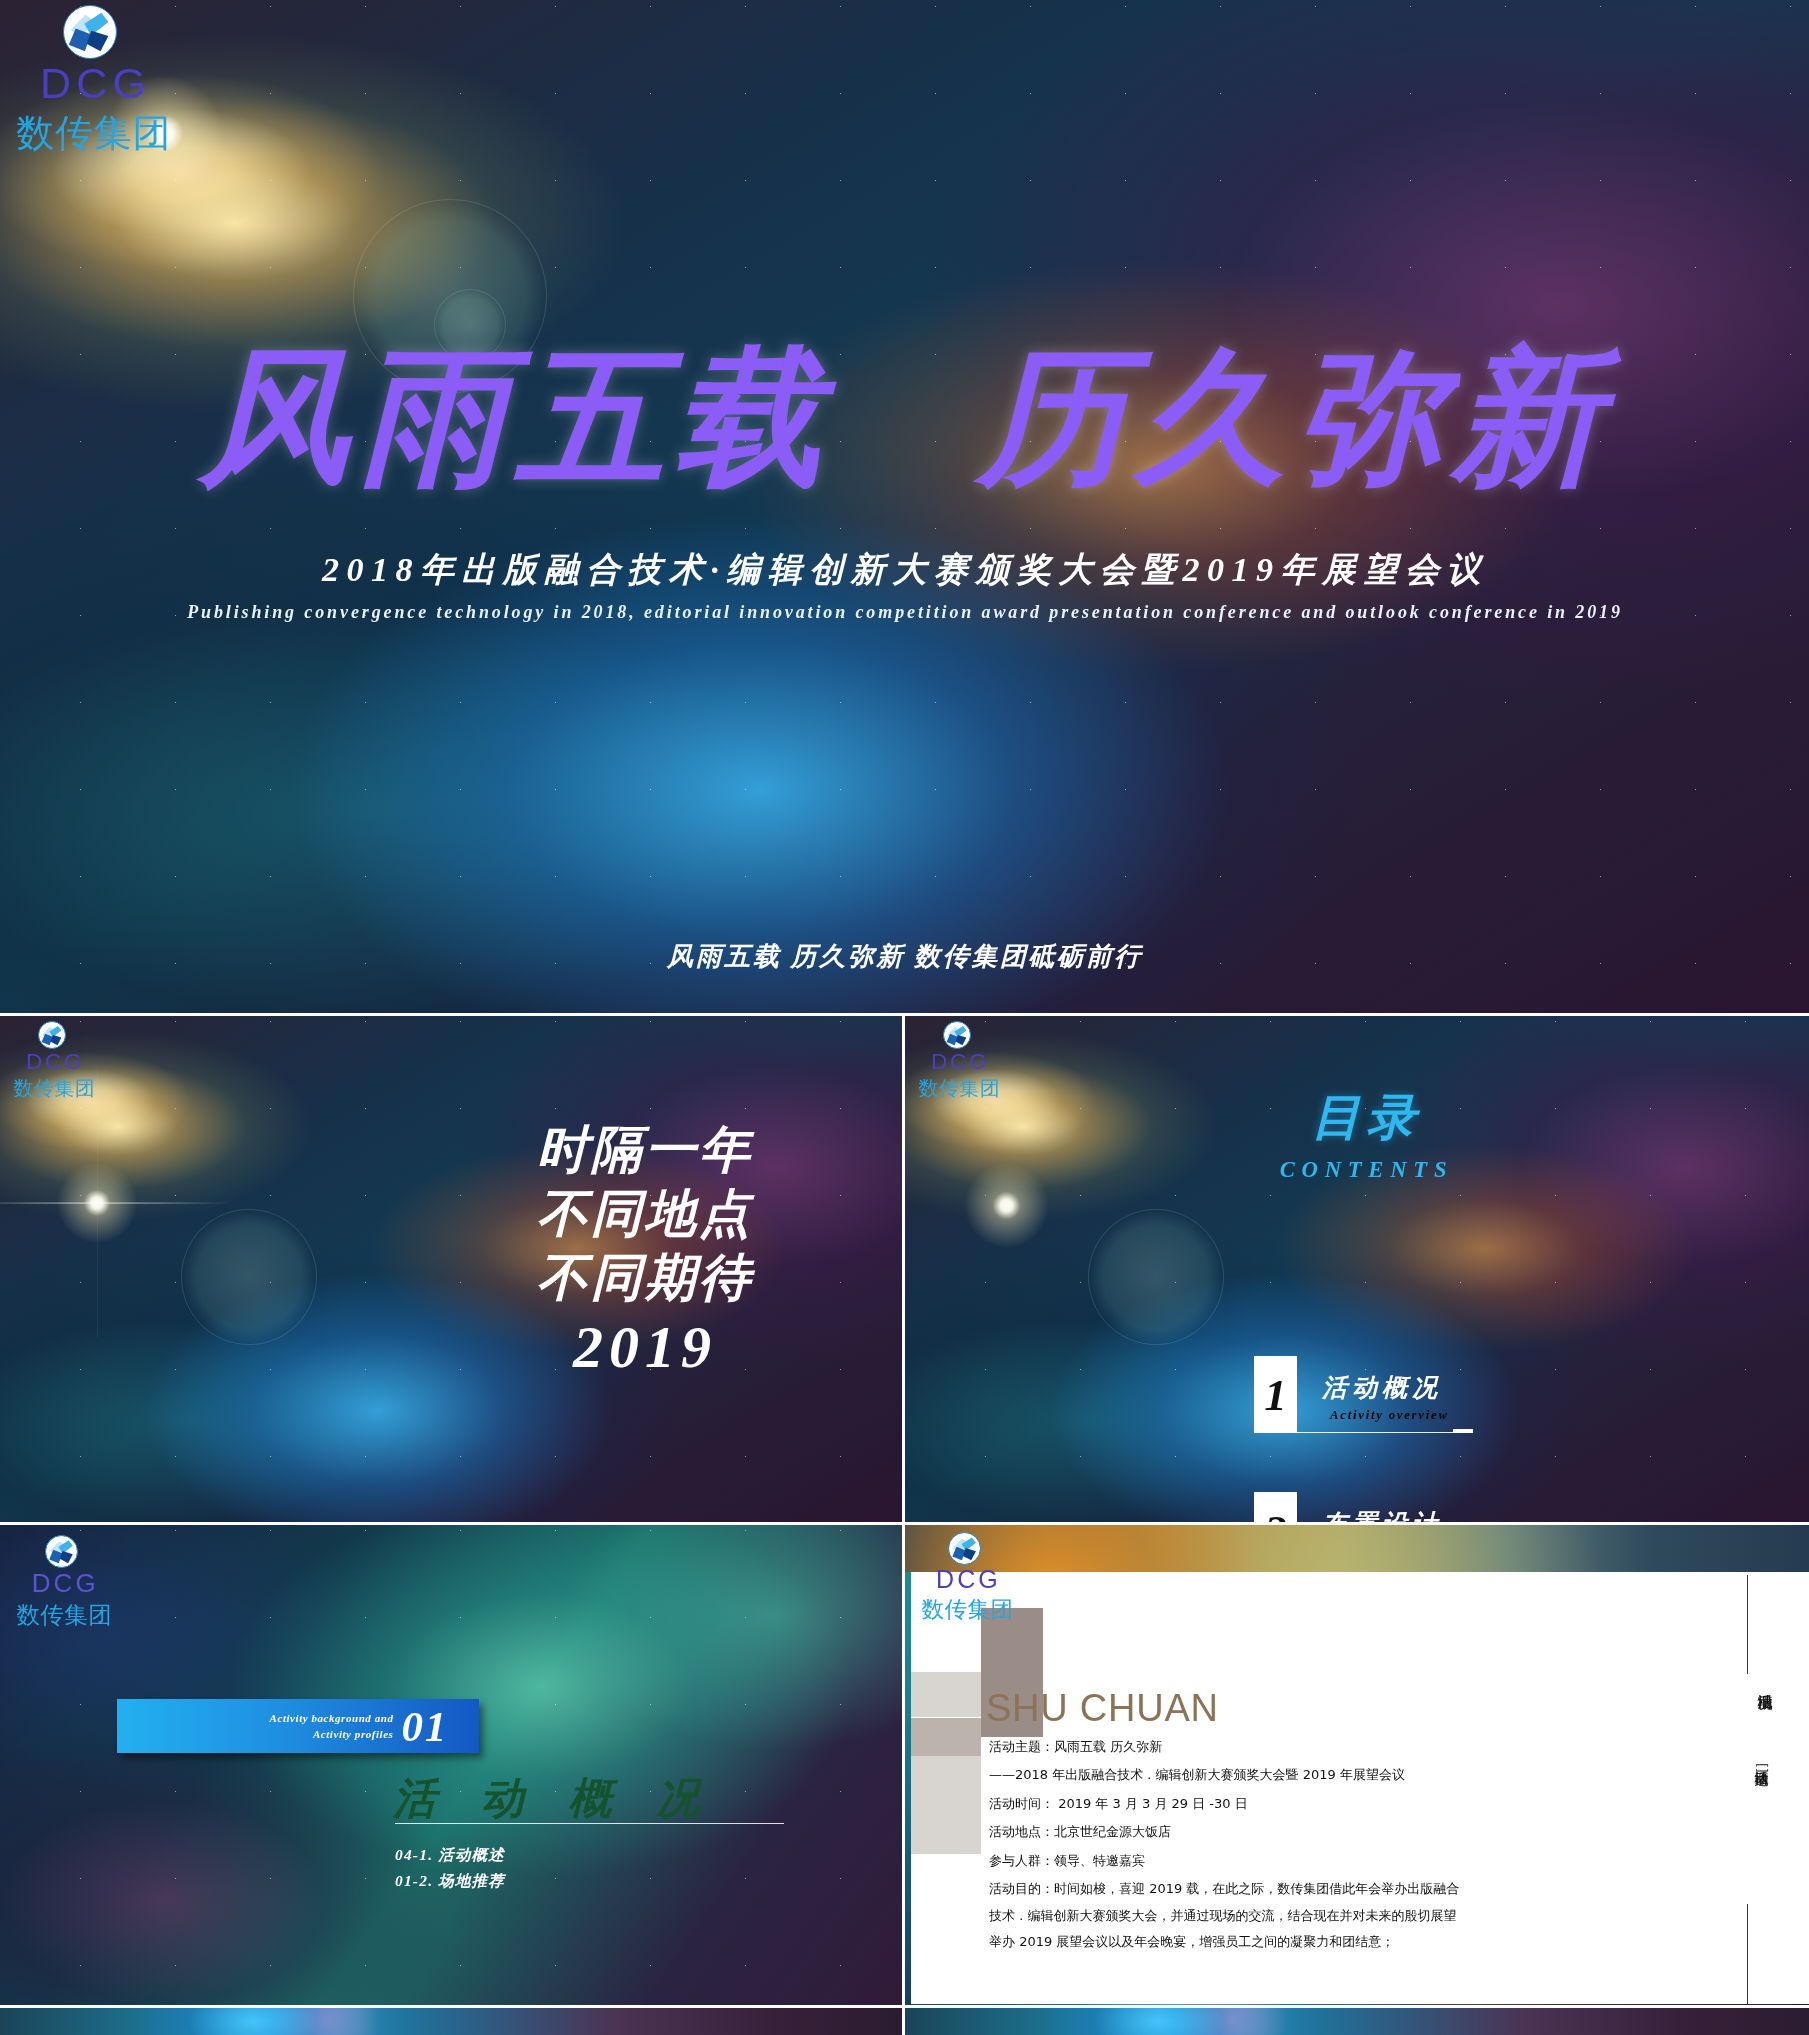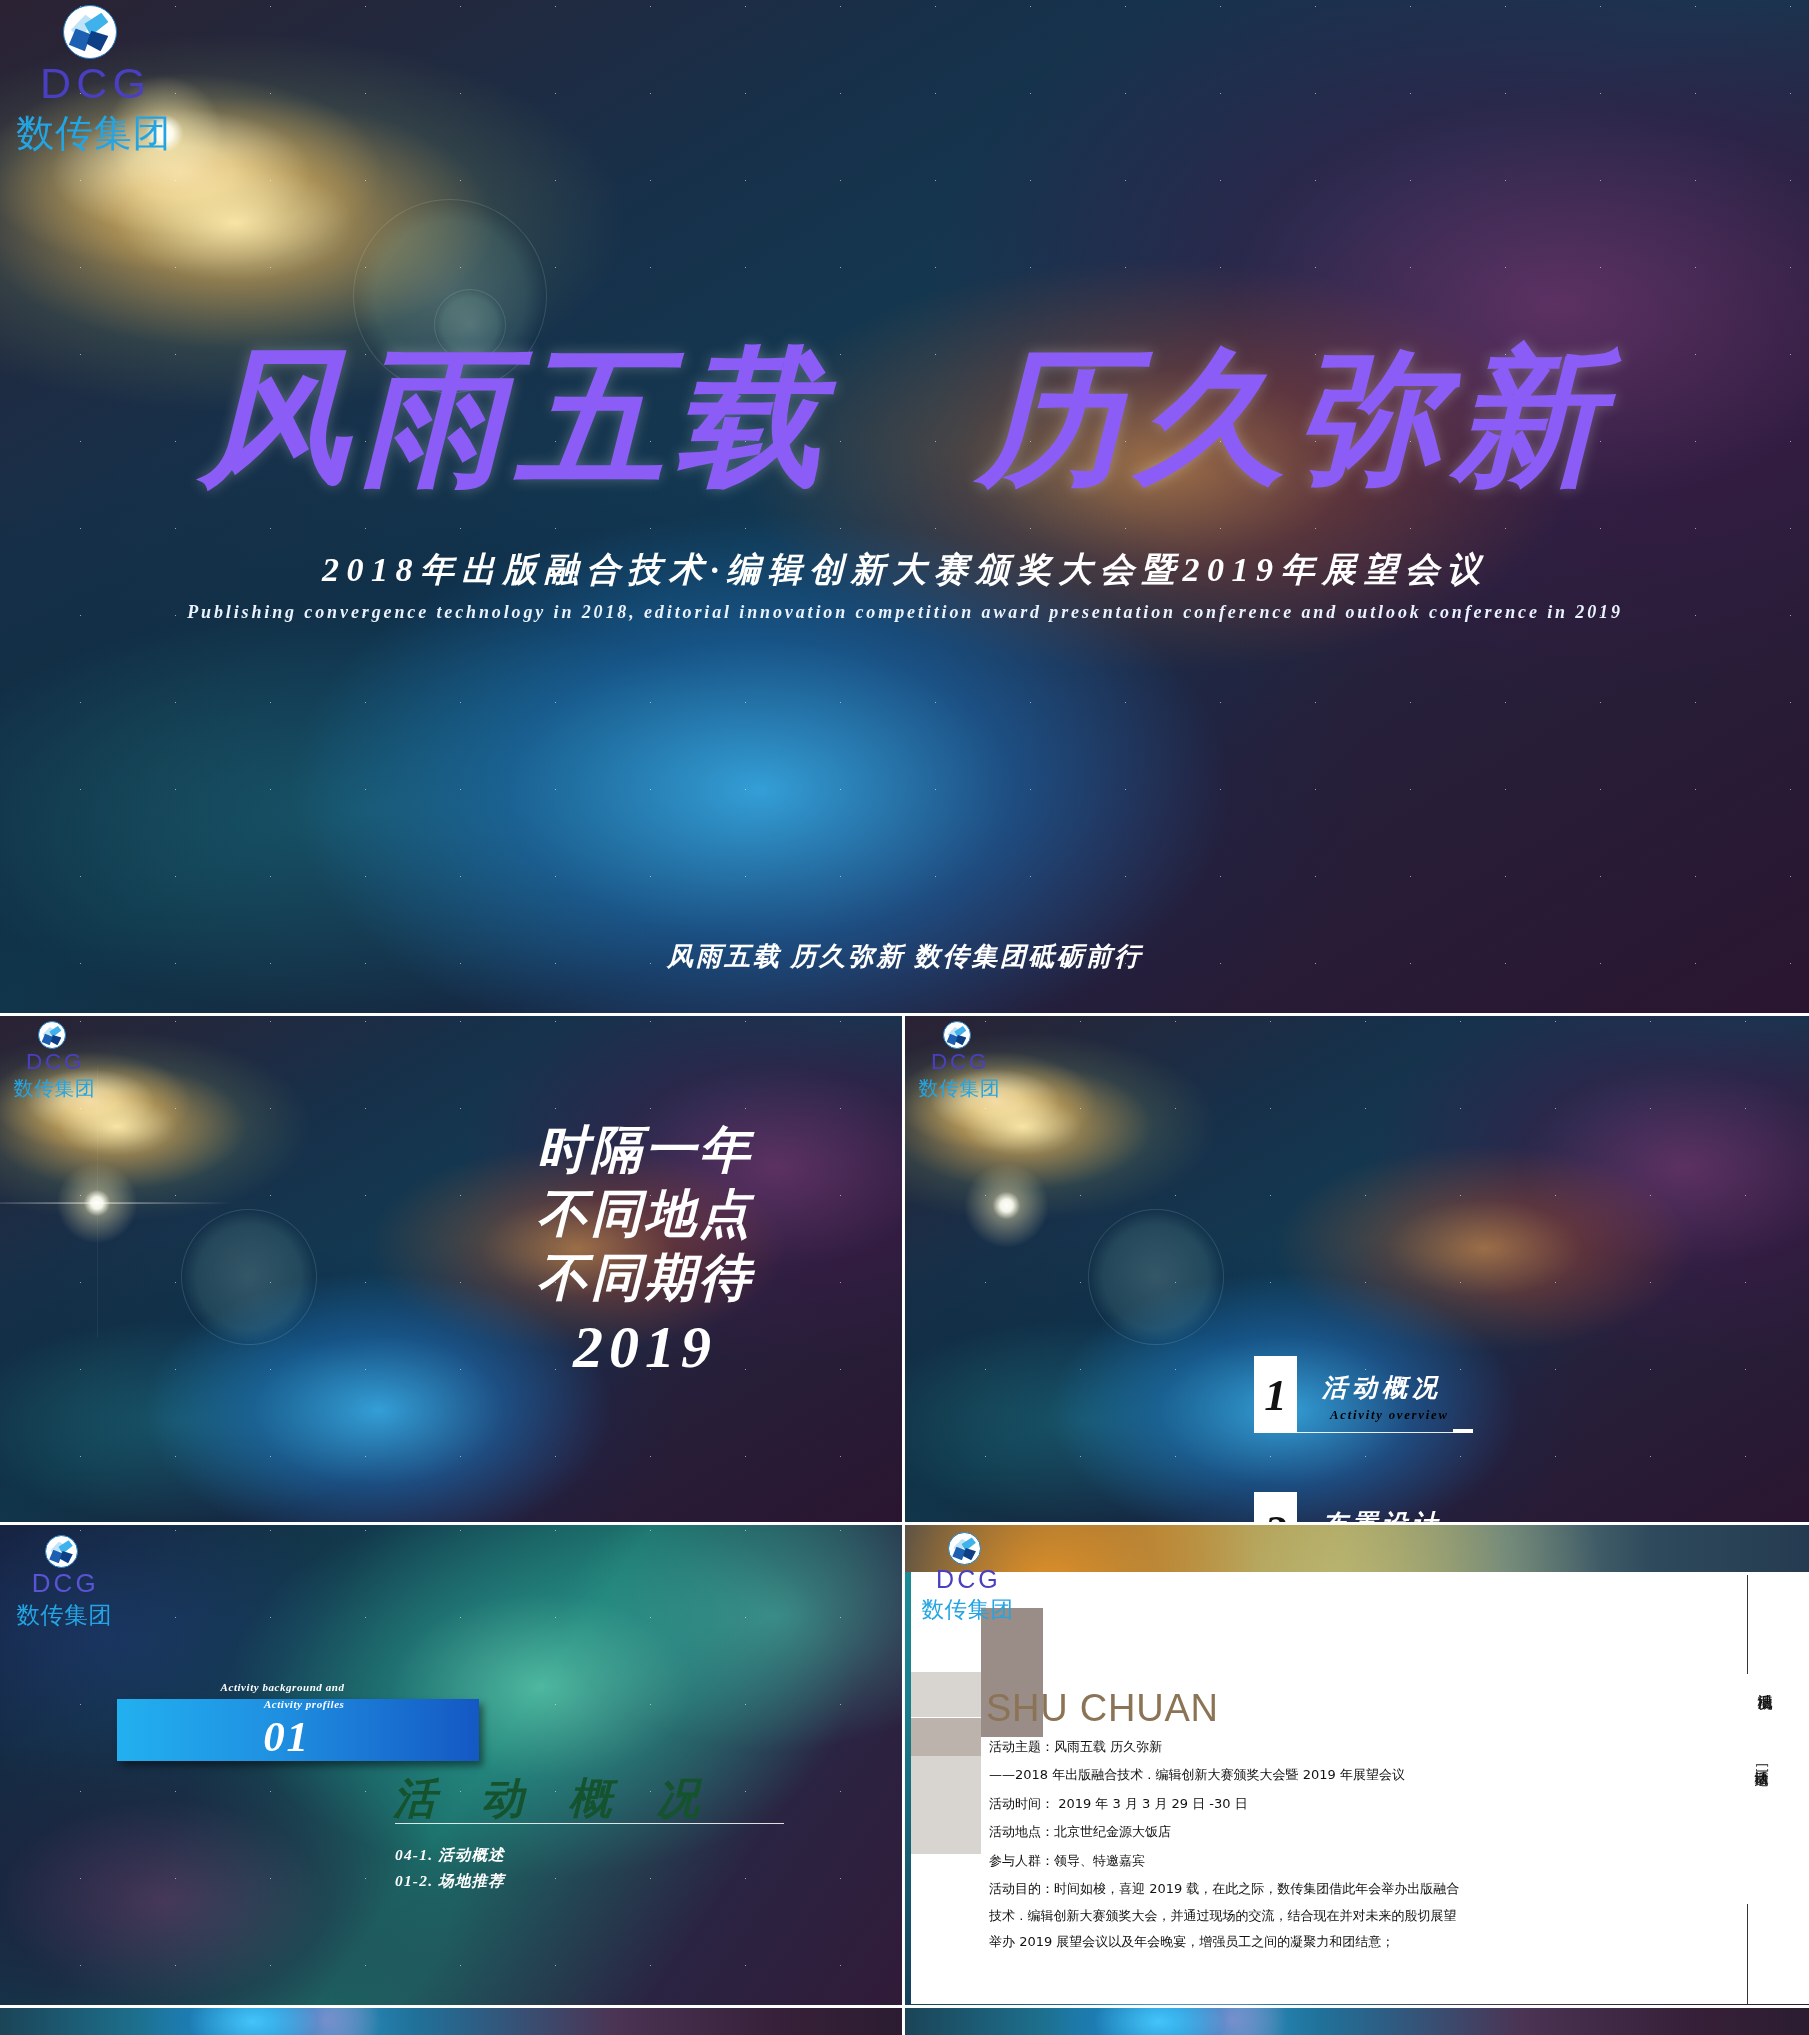--- a/index.html
+++ b/index.html
@@ -167,24 +167,24 @@
       radial-gradient(ellipse 40% 44% at 18% 74%, rgba(120,45,95,0.5) 0%, rgba(40,20,55,0.35) 45%, rgba(0,0,0,0) 80%),
       radial-gradient(ellipse 40% 40% at 12% 22%, rgba(30,60,120,0.55) 0%, rgba(0,0,0,0) 74%),
       linear-gradient(125deg,#16203c 0%, #123a4c 30%, #1b6d68 52%, #2a2442 78%, #311a38 100%);
   }
   #slide-section .logo-bar { left:11px; top:11px; }
   #slide-section .logo-mark { width:33px; height:33px; }
   #slide-section .logo-dcg { font-size:26px; margin-left:7.2px; color:#5b53d6; }
   #slide-section .logo-cn  { font-size:23.5px; margin-left:5.4px; }
 
   .sec-banner {
-    position:absolute; left:117px; top:175px; width:362px; height:62px; z-index:20;
+    position:absolute; left:117px; top:175px; width:362px; height:54px; z-index:20;
     background:linear-gradient(90deg,#22b0f0 0%, #1f8fe0 45%, #1458c4 100%);
     box-shadow:3.6px 4.5px 7.2px rgba(0,0,0,.45);
-    display:flex; align-items:center; justify-content:flex-end; padding-right:31px;flex-direction:column;
+    display:flex; align-items:center; justify-content:flex-end; padding-right:31px;
   }
   .sec-banner-en {
     color:#ffffff; text-align:right; font-size:11px; font-weight:700; line-height:1.5;
     font-family:"Liberation Serif","DejaVu Serif",serif; font-style:italic; letter-spacing:.05em;
   }
   .sec-banner-num {
     color:#ffffff; font-size:43px; font-weight:700; margin-left:8.1px;
     font-family:"Liberation Serif","DejaVu Serif",serif; font-style:italic; letter-spacing:.04em;
   }
   .sec-title {
@@ -349,20 +349,24 @@
       <span class="logo-mark">
         <i class="wing-a"></i>
           <i class="wing-b"></i>
           <i class="wing-c"></i>
           <i class="wing-d"></i>
       </span>
       <span class="logo-dcg">DCG</span>
       <span class="logo-cn">数传集团</span>
     </div>
 
+    <div class="contents-head">
+      <div class="contents-cn">目录</div>
+      <div class="contents-en">CONTENTS</div>
+    </div>
 
     <div class="toc-item" style="left:349px; top:341px;">
       <span class="toc-num">1</span>
       <span class="toc-body">
         <span class="toc-cn">活动概况</span>
         <span class="toc-en">Activity overview</span>
         <span class="toc-rule"></span>
         <span class="toc-cap"></span>
       </span>
     </div>

